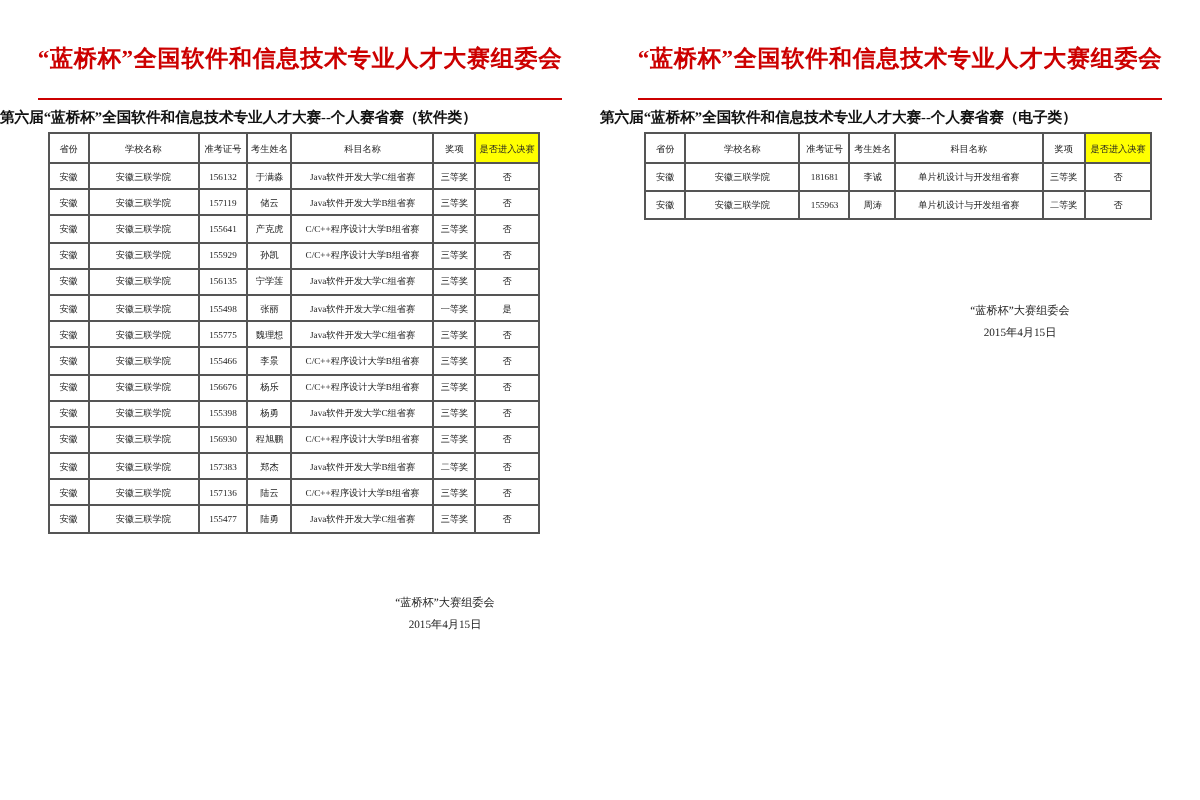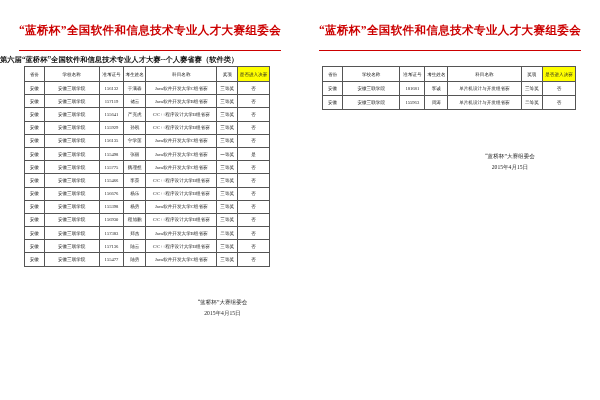--- a/index.html
+++ b/index.html
@@ -192,20 +192,23 @@
     <div class="footer">
       <div>“蓝桥杯”大赛组委会</div>
       <div>2015年4月15日</div>
     </div>
   </div>
 
   <div class="page page-right">
     <div class="title-wrap">
       <span class="doc-title">“蓝桥杯”全国软件和信息技术专业人才大赛组委会</span>
     </div>
+    <div class="subtitle-wrap">
+      <span class="doc-subtitle">第六届“蓝桥杯”全国软件和信息技术专业人才大赛--个人赛省赛（电子类）</span>
+    </div>
     <table class="results">
       <colgroup>
         <col style="width:8%">
           <col style="width:22.5%">
           <col style="width:10%">
         <col style="width:9%">
           <col style="width:29%">
           <col style="width:8.5%">
           <col style="width:13%">
       </colgroup>

